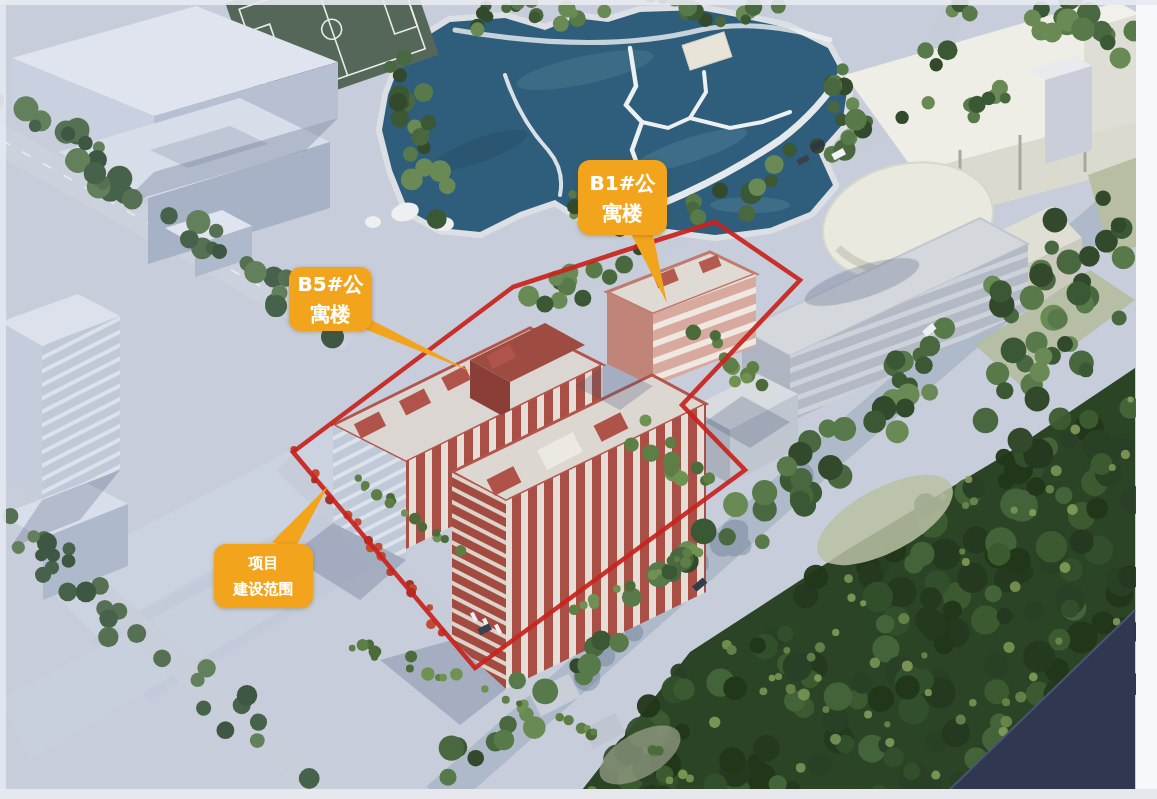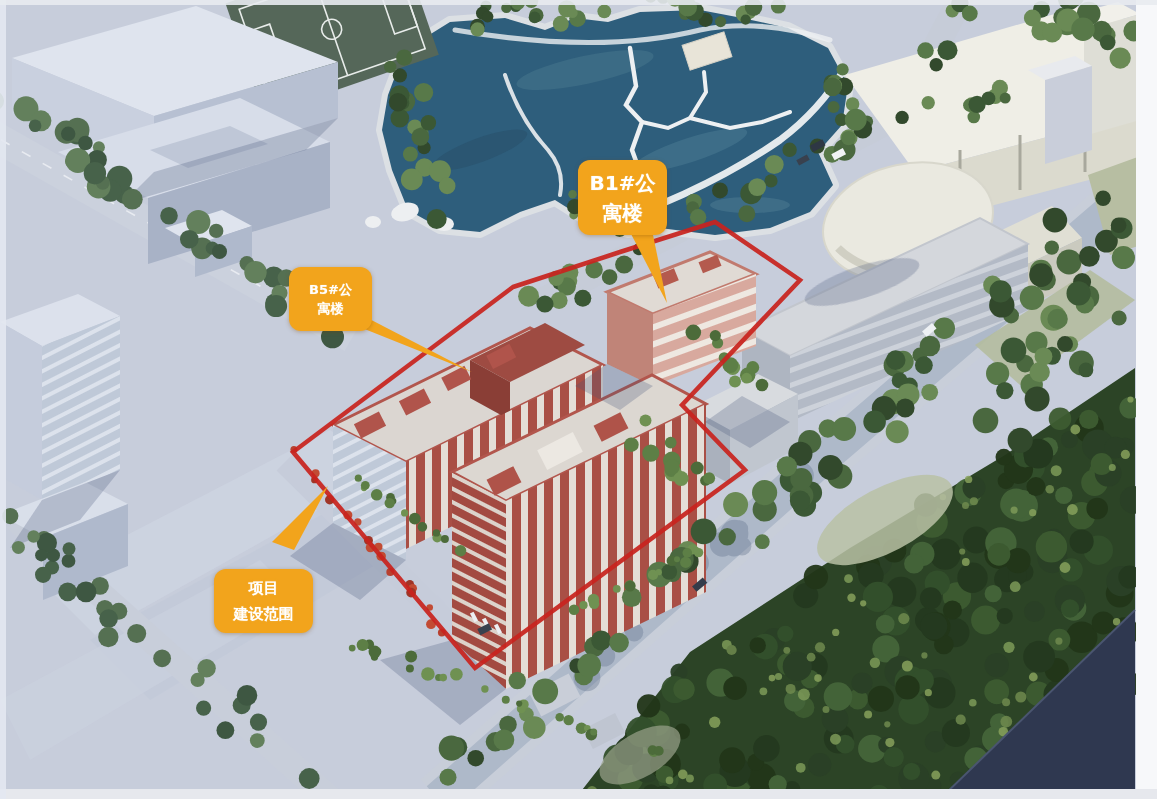--- a/index.html
+++ b/index.html
@@ -6,22 +6,22 @@
   .stage{position:relative;width:1157px;height:799px;overflow:hidden;background:#fff;
          font-family:"DejaVu Sans","Liberation Sans",sans-serif;}
   .stage svg{position:absolute;left:0;top:0;}
   .callout{position:absolute;background:var(--label-bg,#F2A41C);color:var(--label-text,#fff);
            border-radius:12px;display:flex;flex-direction:column;align-items:center;justify-content:center;
            font-weight:bold;text-align:center;z-index:5;
            box-shadow:0 1px 4px rgba(120,70,0,.35);
            text-shadow:0 0 3px rgba(243,170,40,.95),0 0 1px rgba(255,255,255,.6);}
   .callout .ln{line-height:1.5;}
   #callout-b1{left:578px;top:160px;width:89px;height:75px;font-size:20px;}
-  #callout-b5{left:289px;top:267px;width:83px;height:64px;font-size:13px;}
-  #callout-scope{left:214px;top:569px;width:99px;height:64px;font-size:15px;}
+  #callout-b5{left:289px;top:267px;width:83px;height:64px;font-size:20px;}
+  #callout-scope{left:214px;top:544px;width:99px;height:64px;font-size:15px;}
   #callout-scope .ln{line-height:1.75;}
 </style>
 </head>
 <body>
 
 <div class="stage">
 <svg width="1157" height="799" viewBox="0 0 1157 799">
   <defs>
     <pattern id="patVert" width="16" height="20" patternUnits="userSpaceOnUse">
       <rect width="16" height="20" fill="#E4DED7"></rect>

